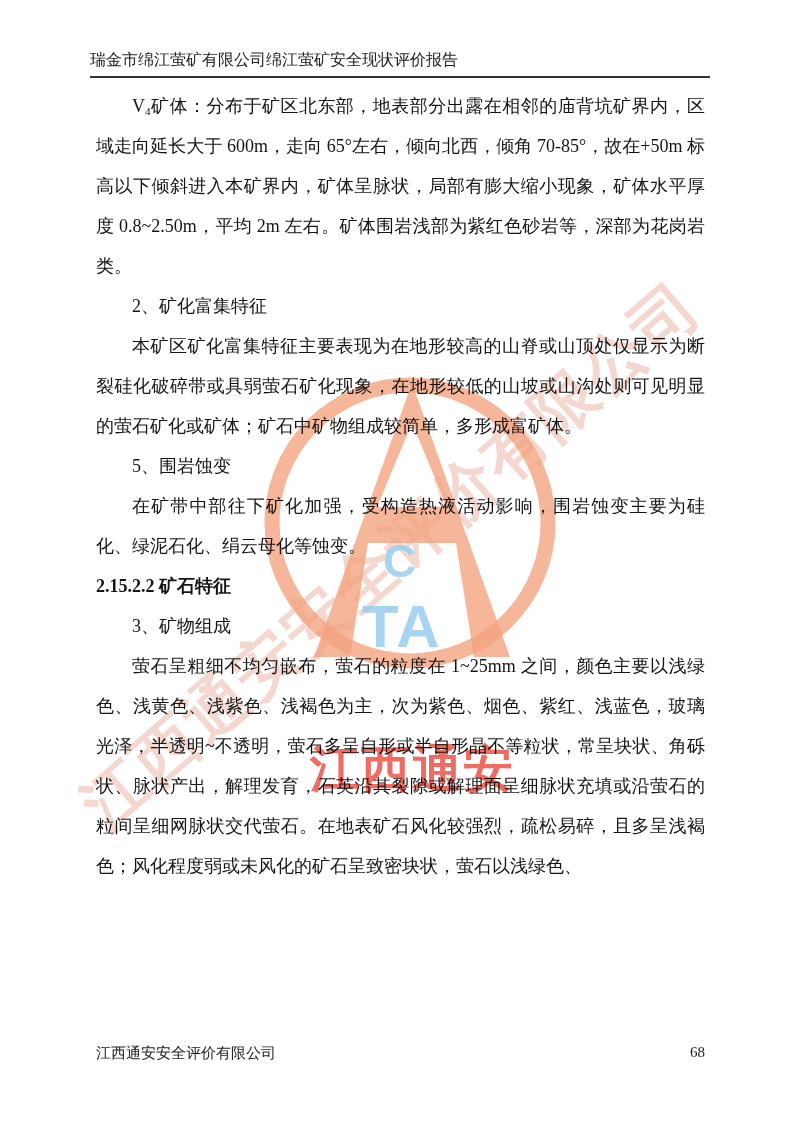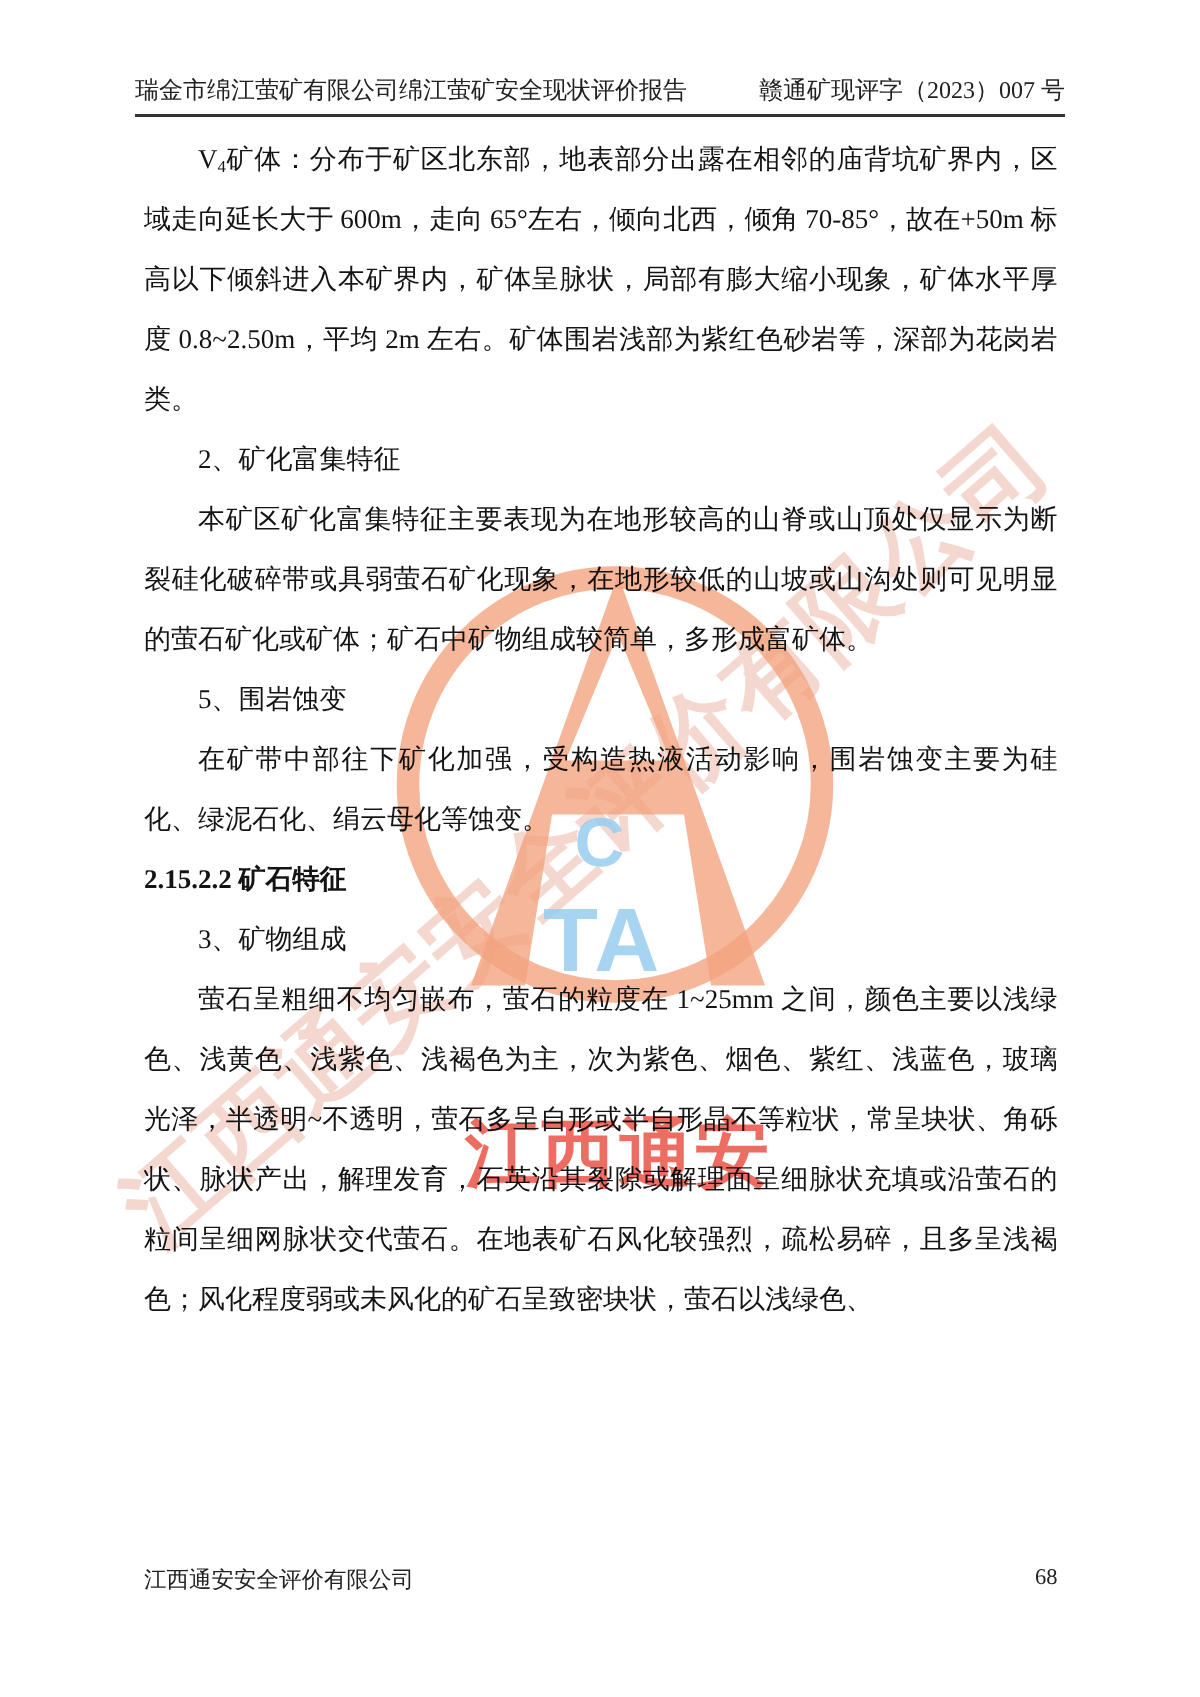--- a/index.html
+++ b/index.html
@@ -73,21 +73,20 @@
   .footer .company{position:absolute;left:0;top:0;}
   .footer .pageno{position:absolute;left:0;right:0;top:0;text-align:right;}
 </style>
 </head>
 <body>
 
 <div class="page">
 
   <div class="header">
     <span>瑞金市绵江萤矿有限公司绵江萤矿安全现状评价报告</span>
-    <span>赣通矿现评字（2023）007 号</span>
   </div>
   <div class="header-rule"></div>
 
   <div class="doc-body">
     <p><span>V</span><sub class="vsub">4</sub><span>矿体：分布于矿区北东部，地表部分出露在相邻的庙背坑矿界内，区域走向延长大于 600m，走向 65°左右，倾向北西，倾角 70-85°，故在+50m 标高以下倾斜进入本矿界内，矿体呈脉状，局部有膨大缩小现象，矿体水平厚度 0.8~2.50m，平均 2m 左右。矿体围岩浅部为紫红色砂岩等，深部为花岗岩类。</span></p>
     <p>2、矿化富集特征</p>
     <p>本矿区矿化富集特征主要表现为在地形较高的山脊或山顶处仅显示为断裂硅化破碎带或具弱萤石矿化现象，在地形较低的山坡或山沟处则可见明显的萤石矿化或矿体；矿石中矿物组成较简单，多形成富矿体。</p>
     <p>5、围岩蚀变</p>
     <p>在矿带中部往下矿化加强，受构造热液活动影响，围岩蚀变主要为硅化、绿泥石化、绢云母化等蚀变。</p>
     <p class="noindent bold-head">2.15.2.2 矿石特征</p>

